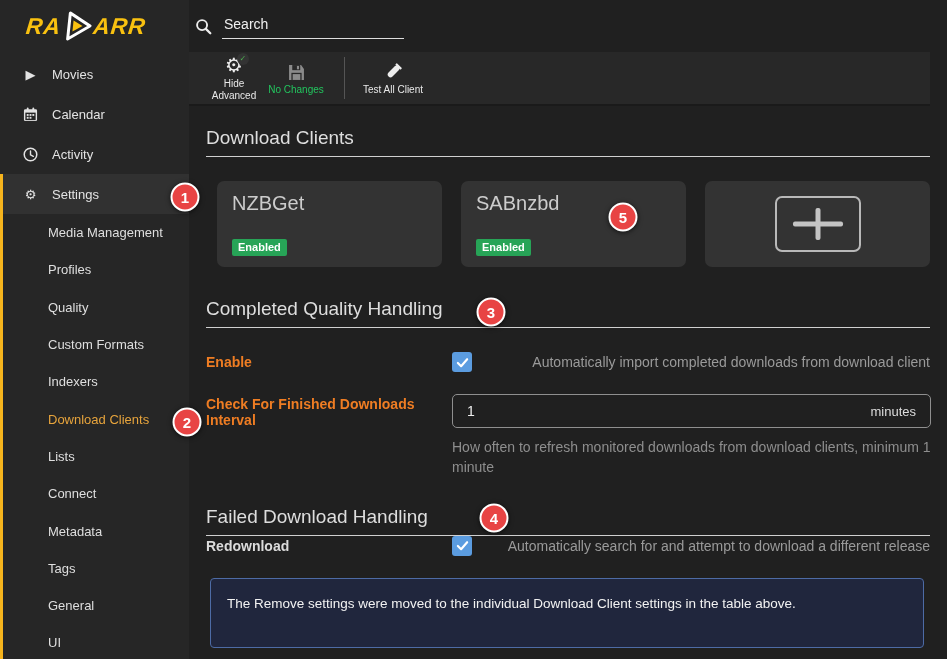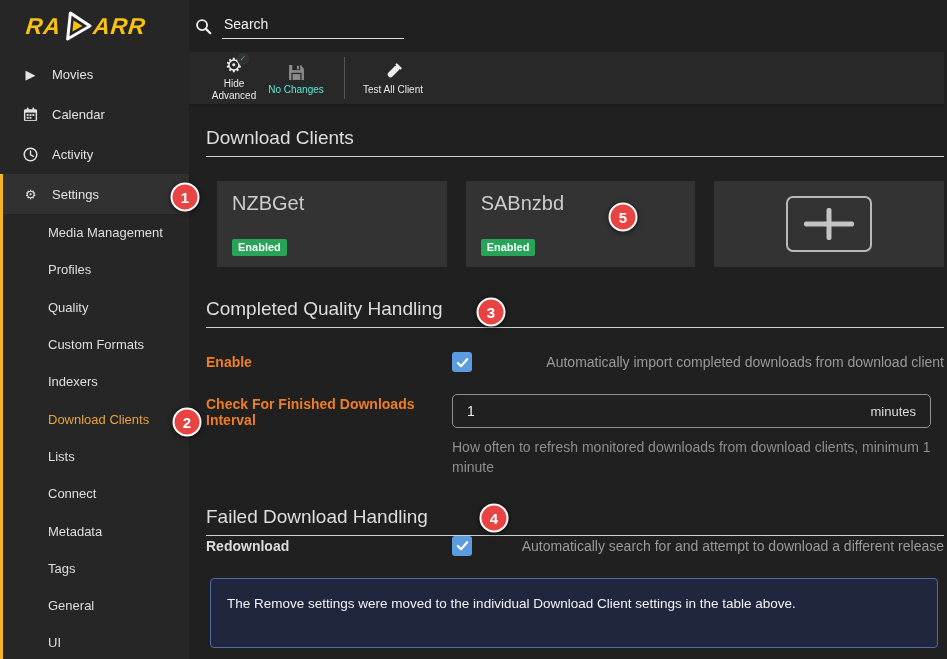--- a/index.html
+++ b/index.html
@@ -19,47 +19,47 @@
     color:#e3e3e3; font-size:13px; font-weight:500; cursor:pointer; }
   .nav-icon { width:17px; display:inline-flex; justify-content:center; color:#e3e3e3;
     font-family:"DejaVu Sans", sans-serif; font-size:13px; }
   .settings-group { border-left:3px solid #f6b41d; height:485px; }
   .settings-group .nav-item.parent { height:40px; background:#313131; padding-left:19px; }
   .sub-item { height:37.3px; display:flex; align-items:center; padding-left:45px;
     color:#dfdfdf; font-size:13px; font-weight:500; cursor:pointer; }
   .sub-item.active { color:#e7a43c; }
 
   
-  .content { position:absolute; left:189px; top:0; right:3px; height:659px; }
+  .content { position:absolute; left:189px; top:0; right:17px; height:659px; }
   .search-row { height:52px; display:flex; align-items:center; padding-left:6px; background:#202020; }
   .search-row svg { margin-right:10px; }
   .search-input { background:transparent; border:none; border-bottom:1px solid #dedede; outline:none;
     color:#f0f0f0; font-size:14px; width:182px; padding:3px 2px 6px 2px; font-family:inherit; }
   .search-input::placeholder { color:#f0f0f0; opacity:1; }
 
   .toolbar { height:54px; background:#282828; display:flex; align-items:center; padding-left:14px;
     border-bottom:2px solid #1a1a1a; }
   .tb-btn { width:62px; display:flex; flex-direction:column; align-items:center; gap:3px;
     cursor:pointer; color:#e8e8e8; }
   .tb-btn .tb-ico { height:20px; display:flex; align-items:flex-end; position:relative; }
   .tb-btn .tb-label { font-size:10px; line-height:1.2; text-align:center; font-weight:500; }
-  .tb-btn.disabled { color:#5eead4; }
+  .tb-btn.disabled { color:#22c55e; }
   .gear-glyph { font-family:"DejaVu Sans", sans-serif; font-size:20px; line-height:20px; color:#ededed; }
   .gear-badge { position:absolute; right:-6px; top:-2px; width:12px; height:12px; border-radius:50%;
     background:#333; display:flex; align-items:center; justify-content:center;
     color:#4caf50; font-size:8px; font-family:"DejaVu Sans", sans-serif; }
   .tb-sep { width:1px; height:42px; background:#555; margin:0 17px; }
 
   .page { padding-left:17px; }
   .section-title { margin-top:21px; font-size:19px; font-weight:400; color:#dedede;
     padding-bottom:7px; border-bottom:1px solid #d0d0d0; position:relative; }
 
   
   .cards { display:flex; gap:19px; margin:24px 0 0 11px; }
-  .card { width:260px; height:86px; background:#333333; border-radius:0; padding:11px 15px;
+  .card { width:260px; height:86px; background:#333333; border-radius:7px; padding:11px 15px;
     display:flex; flex-direction:column; justify-content:space-between; cursor:pointer; }
   .card-title { font-size:20px; color:#cccccc; font-weight:400; }
   .badge { align-self:flex-start; font-size:11px; font-weight:bold; color:#fff;
     padding:2px 6px 3px; border-radius:2px; background:#27a457; }
   .card.add { align-items:center; justify-content:center; }
   .add-btn { width:86px; height:56px; border:2px solid #b9b9b9; border-radius:7px;
     position:relative; cursor:pointer; }
   .add-btn::before, .add-btn::after { content:""; position:absolute; background:#c4c4c4; }
   .add-btn::before { left:50%; top:10px; bottom:10px; width:5px; transform:translateX(-50%); border-radius:2px; }
   .add-btn::after  { top:50%; left:16px; right:16px; height:5px; transform:translateY(-50%); border-radius:2px; }

